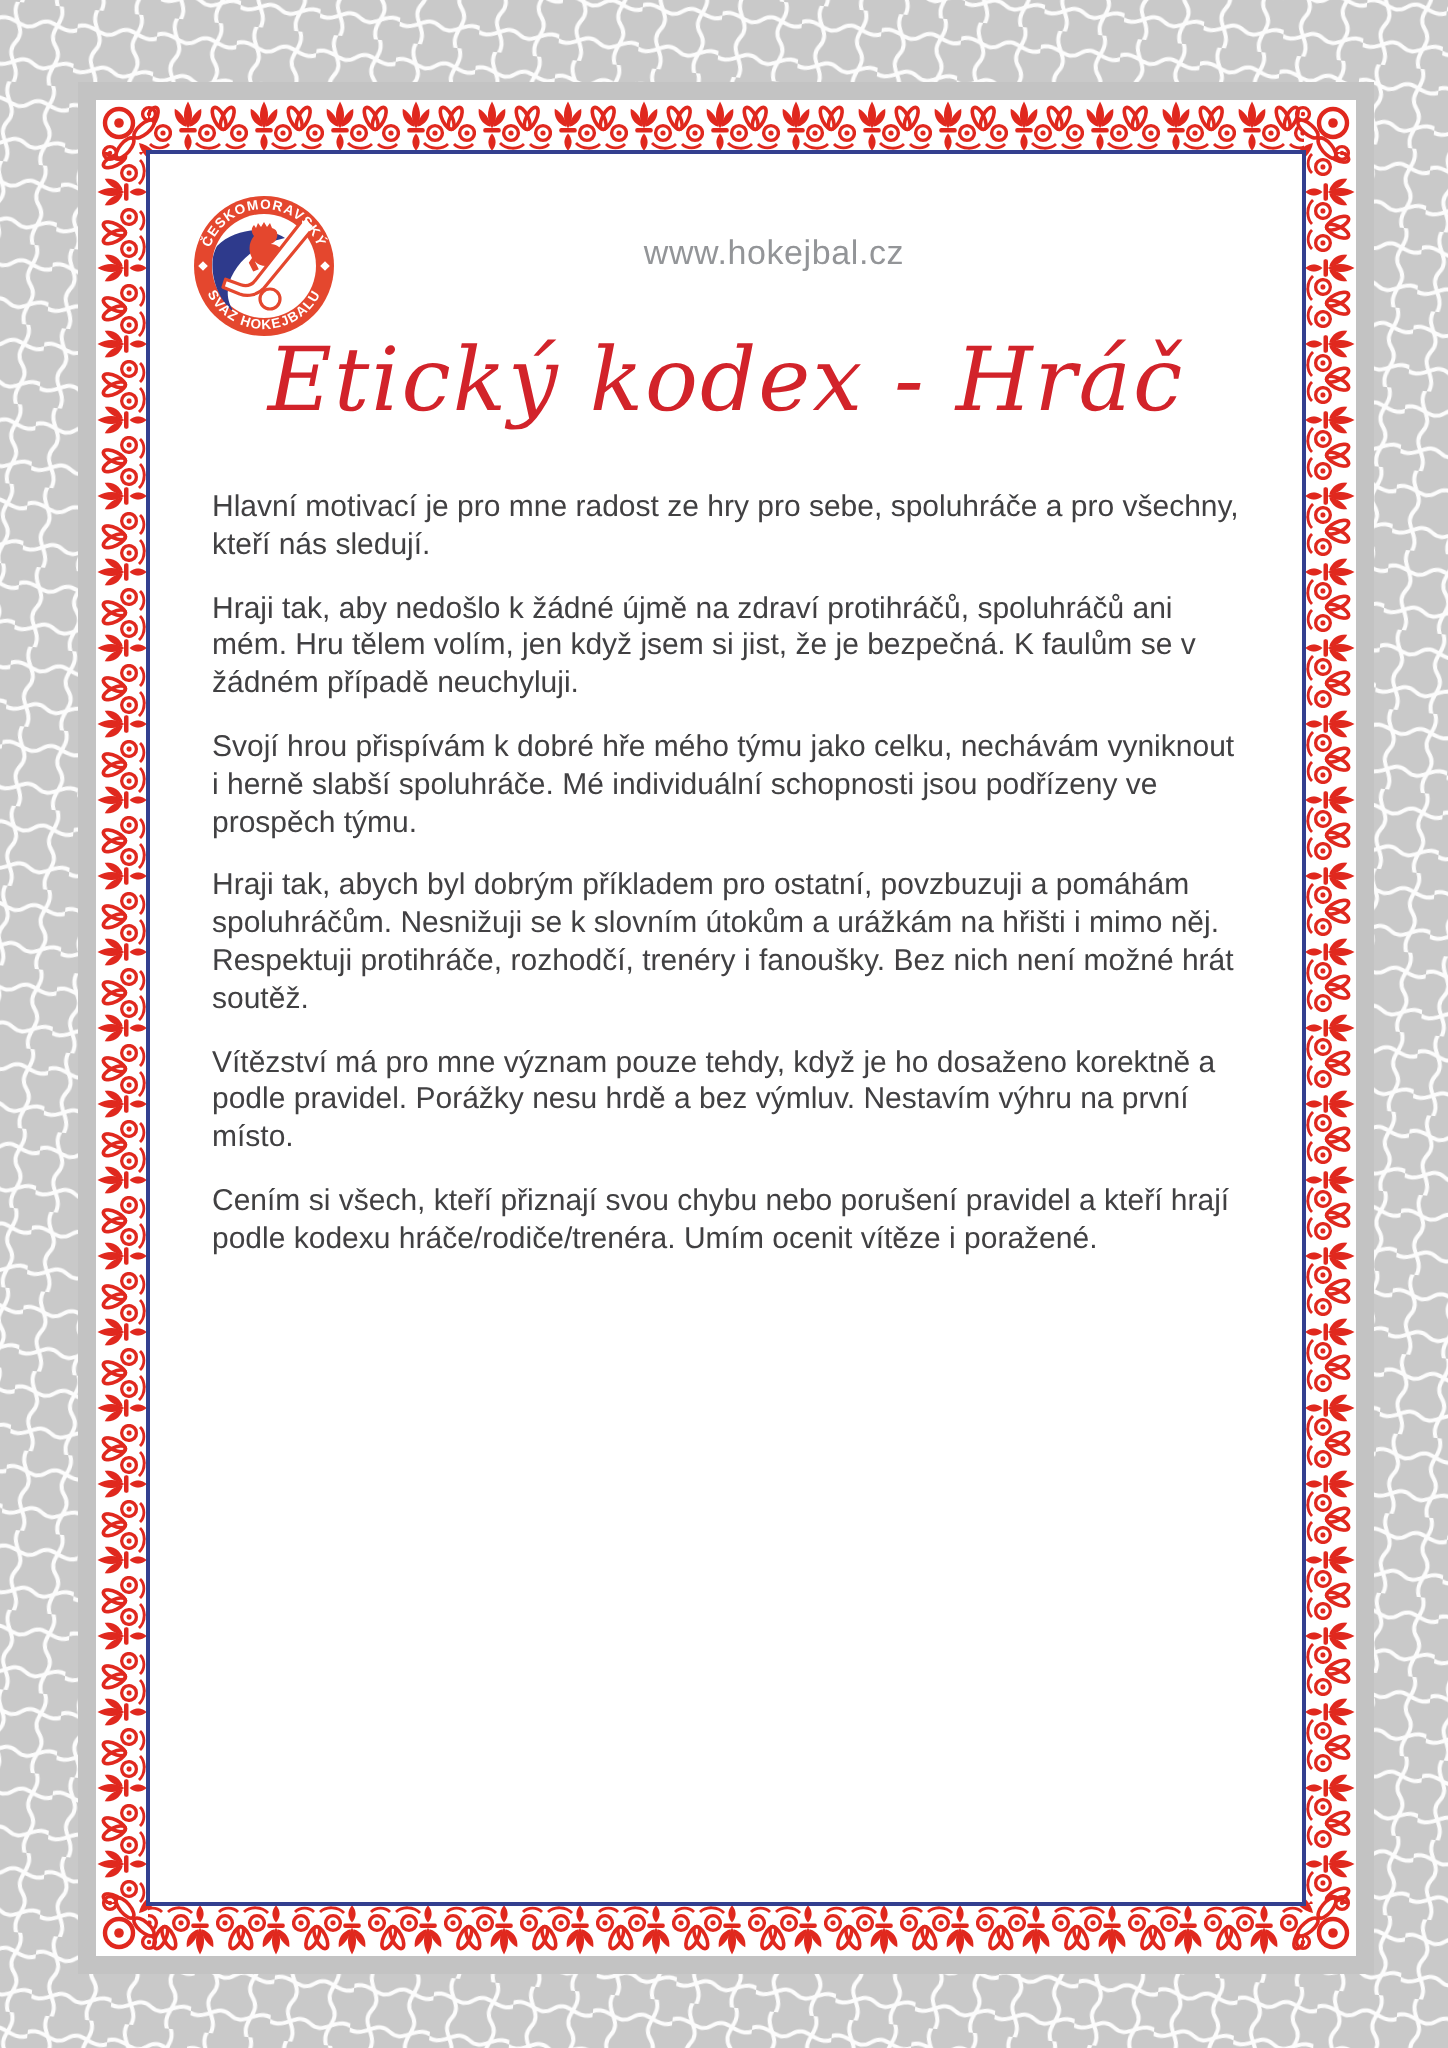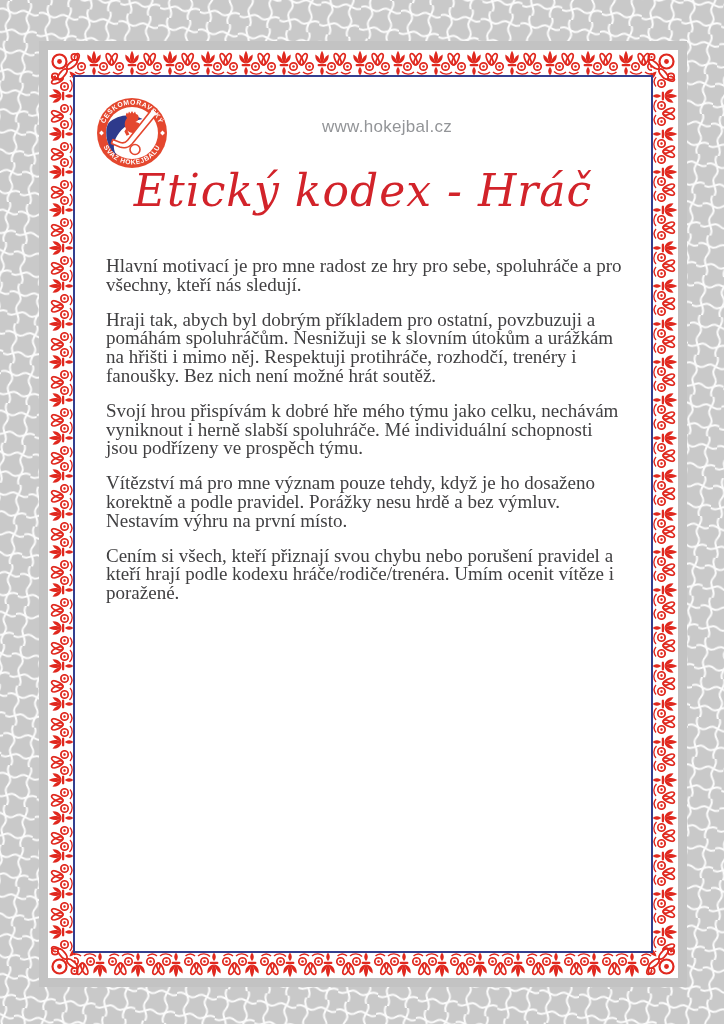--- a/index.html
+++ b/index.html
@@ -22,21 +22,21 @@
     text-align:center; color:#939598; font-size:17px; letter-spacing:0.3px;padding-left:48px;
   }
   .title {
     position:absolute; top:78px; left:0; right:0; margin:10px;
     text-align:center; color:#d2232a;
     font-family:"DejaVu Serif", serif; font-style:italic; font-weight:normal;
     font-size:44px; letter-spacing:1px;
   }
   .paras { position:absolute; top:164px; left:31px; width:517px; }
   .paras p {
-    margin:16px 0 13px 0; color:#414042; font-size:19px; line-height:18.8px;font-family:Liberation Serif, serif;
+    margin:4px 0 13px 0; color:#414042; font-size:15px; line-height:18.8px;
   }
 </style>
 </head>
 <body>
 
 <div class="page">
 
   <svg class="bg" width="724" height="1024" viewBox="0 0 724 1024">
     <defs>
       <pattern id="mesh" width="40" height="40" patternUnits="userSpaceOnUse" patternTransform="rotate(6)">
@@ -131,21 +131,22 @@
           <textPath href="#arcB" startOffset="50%" text-anchor="middle">SVAZ HOKEJBALU</textPath>
         </text>
       </svg>
 
       <div class="url">www.hokejbal.cz</div>
 
       <h1 class="title">Etický kodex - Hráč</h1>
 
       <div class="paras">
         <p>Hlavní motivací je pro mne radost ze hry pro sebe, spoluhráče a pro všechny, kteří nás sledují.</p>
+        <p>Hraji tak, aby nedošlo k žádné újmě na zdraví protihráčů, spoluhráčů ani mém. Hru tělem volím, jen když jsem si jist, že je bezpečná. K faulům se v žádném případě neuchyluji.</p>
+        <p>Svojí hrou přispívám k dobré hře mého týmu jako celku, nechávám vyniknout i herně slabší spoluhráče. Mé individuální schopnosti jsou podřízeny ve prospěch týmu.</p>
         <p>Hraji tak, abych byl dobrým příkladem pro ostatní, povzbuzuji a pomáhám spoluhráčům. Nesnižuji se k slovním útokům a urážkám na hřišti i mimo něj. Respektuji protihráče, rozhodčí, trenéry i fanoušky. Bez nich není možné hrát soutěž.</p>
-        <p>Svojí hrou přispívám k dobré hře mého týmu jako celku, nechávám vyniknout i herně slabší spoluhráče. Mé individuální schopnosti jsou podřízeny ve prospěch týmu.</p>
         <p>Vítězství má pro mne význam pouze tehdy, když je ho dosaženo korektně a podle pravidel. Porážky nesu hrdě a bez výmluv. Nestavím výhru na první místo.</p>
         <p>Cením si všech, kteří přiznají svou chybu nebo porušení pravidel a kteří hrají podle kodexu hráče/rodiče/trenéra. Umím ocenit vítěze i poražené.</p>
       </div>
 
     </div>
   </div>
 </div>
 
 </body></html>

